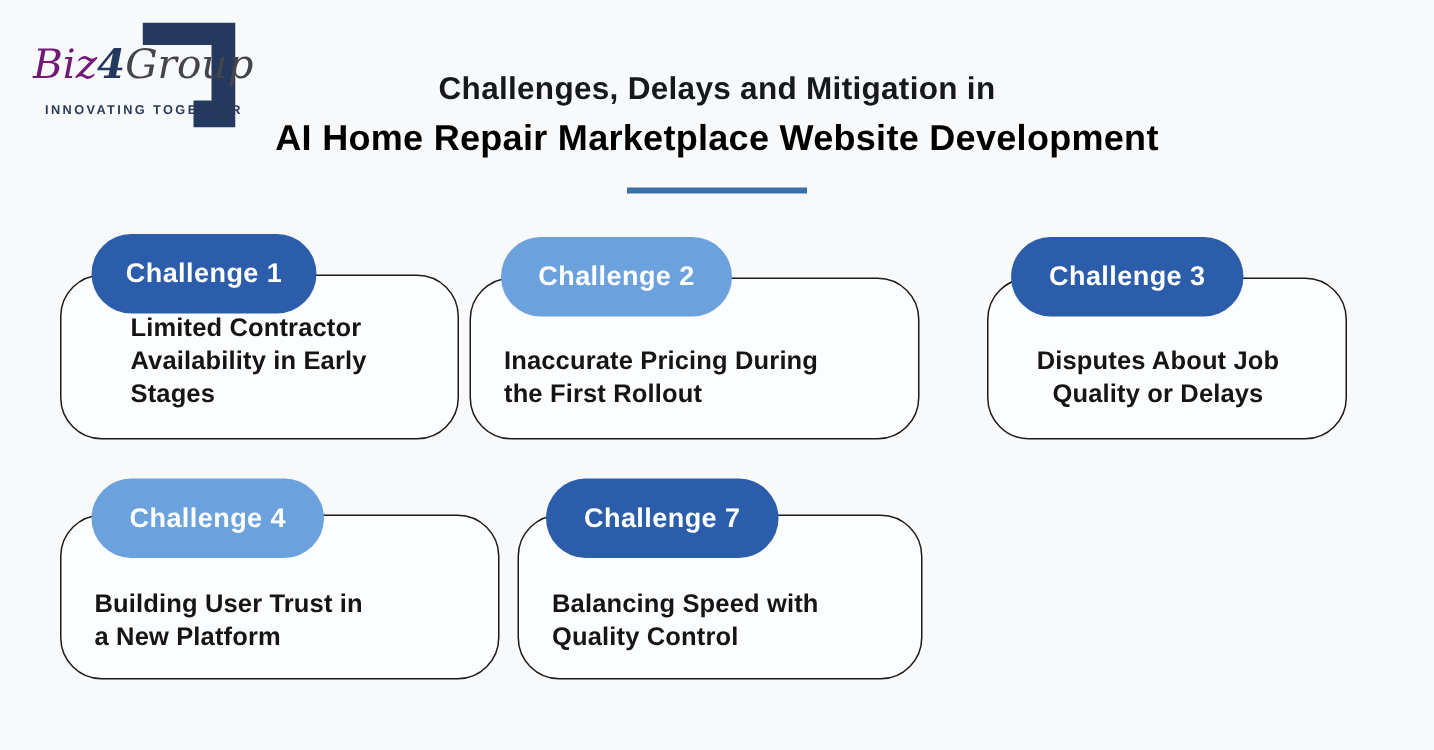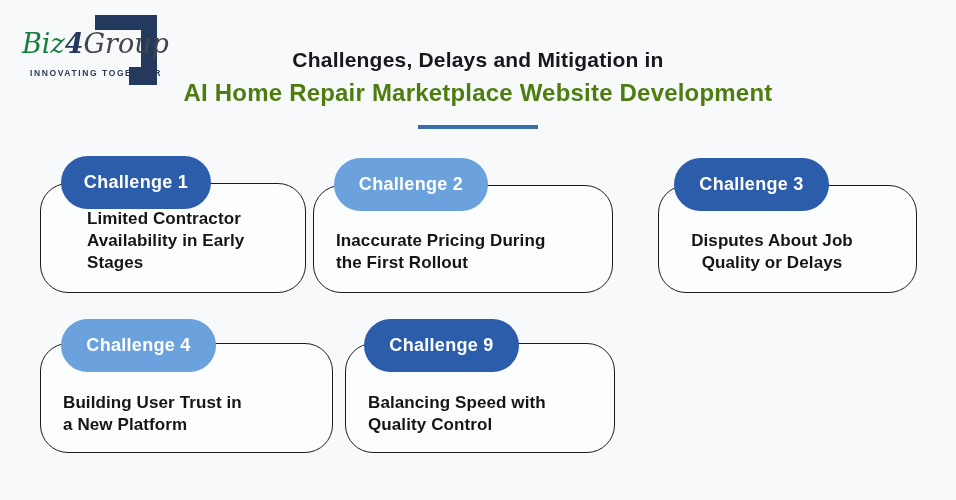--- a/index.html
+++ b/index.html
@@ -32,21 +32,21 @@
     position: absolute;
     left: 0;
     top: 20px;
     font-family: "DejaVu Serif", serif;
     font-style: italic;
     font-size: 27px;
     line-height: 1;
     white-space: nowrap;
     z-index: 2;
   }
-  .logo-text .lb { color: #15803d; }
+  .logo-text .lb { color: #701a75; }
   .logo-text .l4 { color: #24395e; font-weight: 700; }
   .logo-text .lg { color: #44444c; }
   .logo-tagline {
     position: absolute;
     left: 8px;
     top: 58px;
     font-size: 8.5px;
     font-weight: 700;
     letter-spacing: 1.6px;
     color: #2c3a57;
@@ -66,21 +66,21 @@
   .header .t1 {
     font-size: 21px;
     font-weight: 600;
     color: #17181c;
     letter-spacing: 0.2px;
   }
   .header .t2 {
     margin-top: 7px;
     font-size: 24px;
     font-weight: 700;
-    color: #4d7c0f;
+    color: #000000;
     letter-spacing: 0.2px;
   }
   .header .underline {
     width: 120px;
     height: 4px;
     background: #3a6fa8;
     margin: 18px auto 0 auto;
   }
 
   
@@ -121,21 +121,21 @@
 
   
   .card.c1 { left: 40px;  top: 183px; width: 266px; height: 110px; }
   .card.c1 .pill { left: 20px; width: 150px; }
   .card.c1 .card-label { top: 24px; max-width: 178px; margin-left: 24px; }
 
   .card.c2 { left: 313px; top: 185px; width: 300px; height: 108px; }
   .card.c2 .pill { left: 20px; width: 154px; }
   .card.c2 .card-label { top: 44px; max-width: 232px; }
 
-  .card.c3 { left: 658px; top: 185px; width: 259px; height: 108px; padding-left: 32px; }
+  .card.c3 { left: 658px; top: 185px; width: 240px; height: 108px; padding-left: 32px; }
   .card.c3 .pill { left: 15px; width: 155px; }
   .card.c3 .card-label { top: 44px; max-width: 182px; text-align: center; }
 
   
   .card.c4 { left: 40px;  top: 343px; width: 293px; height: 110px; }
   .card.c4 .pill { top: -25px; left: 20px; width: 155px; }
   .card.c4 .card-label { top: 48px; max-width: 192px; }
 
   .card.c5 { left: 345px; top: 343px; width: 270px; height: 110px; }
   .card.c5 .pill { top: -25px; left: 18px; width: 155px; }
@@ -176,17 +176,17 @@
     <div class="pill dark">Challenge 3</div>
     <div class="card-label">Disputes About Job Quality or Delays</div>
   </div>
 
   <div class="card c4">
     <div class="pill light">Challenge 4</div>
     <div class="card-label">Building User Trust in a New Platform</div>
   </div>
 
   <div class="card c5">
-    <div class="pill dark">Challenge 9</div>
+    <div class="pill dark">Challenge 7</div>
     <div class="card-label">Balancing Speed with Quality Control</div>
   </div>
 
 </div>
 
 </body></html>

